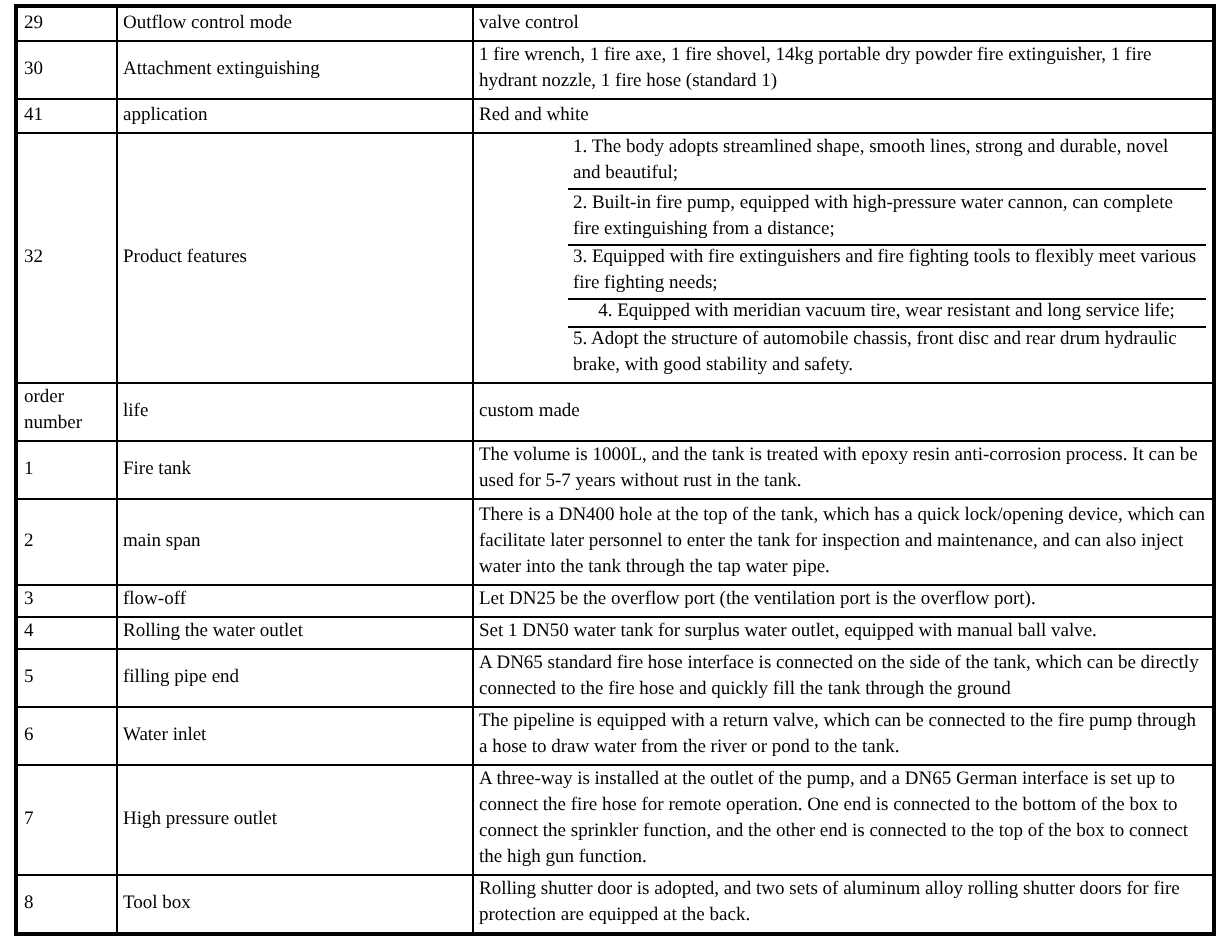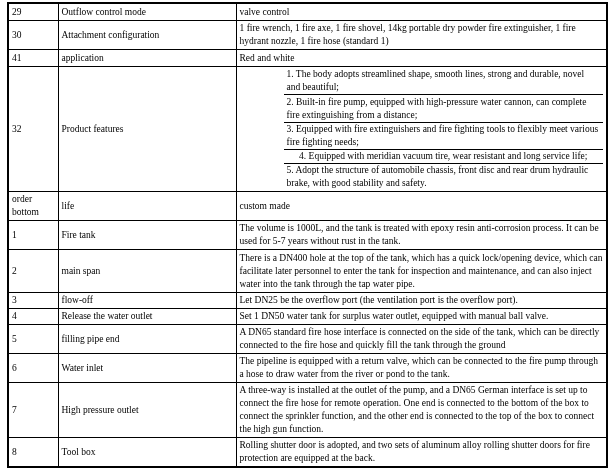--- a/index.html
+++ b/index.html
@@ -75,21 +75,21 @@
   <tbody>
 
     <tr>
       <td class="h16">29</td>
       <td class="h16">Outflow control mode</td>
       <td class="h16">valve control</td>
     </tr>
 
     <tr>
       <td class="h26">30</td>
-      <td class="h26">Attachment configuration</td>
+      <td class="h26">Attachment extinguishing</td>
       <td class="h26">1 fire wrench, 1 fire axe, 1 fire shovel, 14kg portable dry powder fire extinguisher, 1 fire hydrant nozzle, 1 fire hose (standard 1)</td>
     </tr>
 
     <tr>
       <td class="h16">41</td>
       <td class="h16">application</td>
       <td class="h16">Red and white</td>
     </tr>
 
     <tr>
@@ -99,21 +99,21 @@
         <div class="feature-item">1. The body adopts streamlined shape, smooth lines, strong and durable, novel and beautiful;</div>
         <div class="feature-item">2. Built-in fire pump, equipped with high-pressure water cannon, can complete fire extinguishing from a distance;</div>
         <div class="feature-item">3. Equipped with fire extinguishers and fire fighting tools to flexibly meet various fire fighting needs;</div>
         <div class="feature-item">4. Equipped with meridian vacuum tire, wear resistant and long service life;</div>
         <div class="feature-item">5. Adopt the structure of automobile chassis, front disc and rear drum hydraulic brake, with good stability and safety.</div>
       </td>
     </tr>
 
 
     <tr>
-      <td class="h28">order bottom</td>
+      <td class="h28">order number</td>
       <td class="h28">life</td>
       <td class="h28">custom made</td>
     </tr>
 
     <tr>
       <td class="h27">1</td>
       <td class="h27">Fire tank</td>
       <td class="h27">The volume is 1000L, and the tank is treated with epoxy resin anti-corrosion process. It can be used for 5-7 years without rust in the tank.</td>
     </tr>
 
@@ -124,21 +124,21 @@
     </tr>
 
     <tr>
       <td class="h13">3</td>
       <td class="h13">flow-off</td>
       <td class="h13">Let DN25 be the overflow port (the ventilation port is the overflow port).</td>
     </tr>
 
     <tr>
       <td class="h13">4</td>
-      <td class="h13">Release the water outlet</td>
+      <td class="h13">Rolling the water outlet</td>
       <td class="h13">Set 1 DN50 water tank for surplus water outlet, equipped with manual ball valve.</td>
     </tr>
 
     <tr>
       <td class="h27">5</td>
       <td class="h27">filling pipe end</td>
       <td class="h27">A DN65 standard fire hose interface is connected on the side of the tank, which can be directly connected to the fire hose and quickly fill the tank through the ground</td>
     </tr>
 
     <tr>

